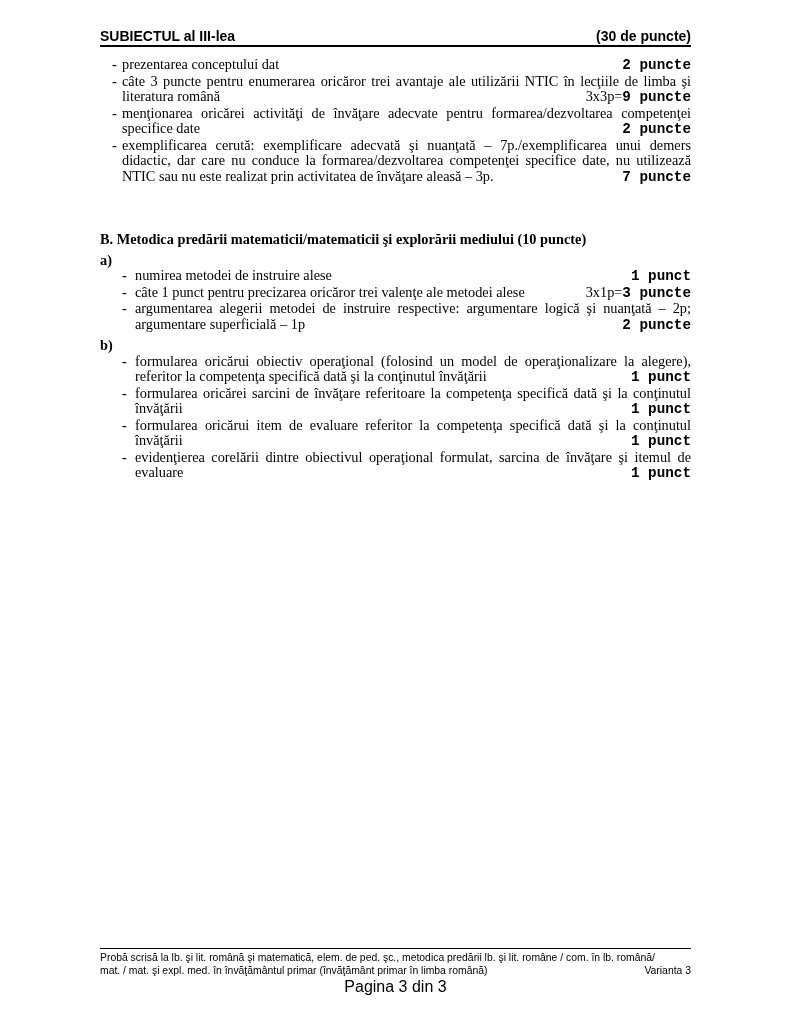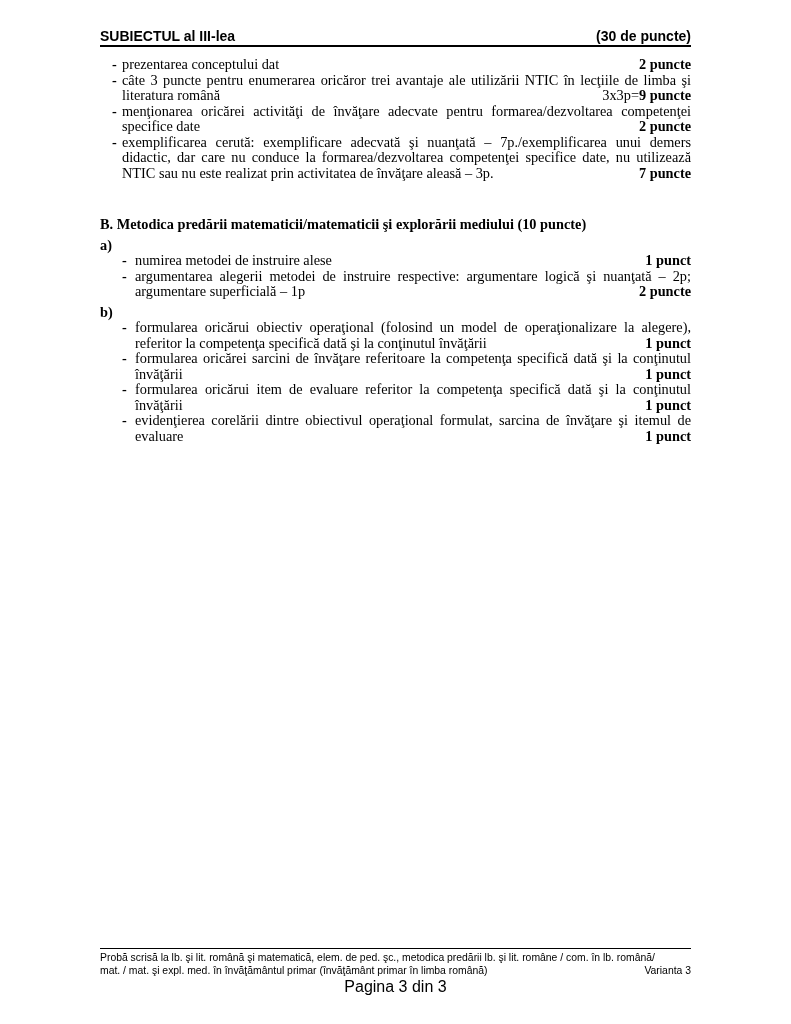--- a/index.html
+++ b/index.html
@@ -41,38 +41,38 @@
     border-bottom: 2px solid #000;
     padding-bottom: 1px;
   }
   
   .sec-heading {
     font-weight: bold;
     font-size: 14.3px;
     line-height: 15.5px;
   }
   .section-a { margin-top: 10px; }
-  .section-b { margin-top: 36px; }
+  .section-b { margin-top: 47px; }
   .sub-label {
     font-weight: bold;
     font-size: 14.3px;
     line-height: 15.5px;
     margin-top: 5px;
   }
   .items { font-size: 14.3px; line-height: 15.5px; }
   .item {
     position: relative;
     text-align: justify;
   }
   .items.lvl1 .item { padding-left: 22px; }
   .items.lvl1 .item::before { content: "-"; position: absolute; left: 12px; font-weight: bold; }
   .items.lvl2 .item { padding-left: 35px; }
   .items.lvl2 .item::before { content: "-"; position: absolute; left: 22px; font-weight: bold; }
   .pts { float: right; margin-left: 10px; white-space: nowrap; }
-  .pts .val { font-weight: bold; }
+  .pts .val { font-weight: bold; font-family: Liberation Mono, monospace; }
   .item::after { content: ""; display: block; clear: both; }
   
   .doc-footer {
     position: absolute;
     left: 100px;
     top: 948px;
     width: 591px;
     border-top: 1px solid #000;
     padding-top: 2px;
     font-family: "Liberation Sans", sans-serif;
@@ -127,20 +127,24 @@
       <div class="sec-heading">B. Metodica predării matematicii/matematicii şi explorării mediului (10 puncte)</div>
 
       <div class="sub-label">a)</div>
       <div class="items lvl2">
 
           <div class="item">
             <span class="txt">numirea metodei de instruire alese</span>
             <span class="pts"><span class="pre"></span><span class="val">1 punct</span></span>
           </div>
 
+          <div class="item">
+            <span class="txt">câte 1 punct pentru precizarea oricăror trei valenţe ale metodei alese</span>
+            <span class="pts"><span class="pre">3x1p=</span><span class="val">3 puncte</span></span>
+          </div>
 
           <div class="item">
             <span class="txt">argumentarea alegerii metodei de instruire respective: argumentare logică şi nuanţată – 2p; argumentare superficială – 1p</span>
             <span class="pts"><span class="pre"></span><span class="val">2 puncte</span></span>
           </div>
         </div>
 
       <div class="sub-label">b)</div>
       <div class="items lvl2">
 

